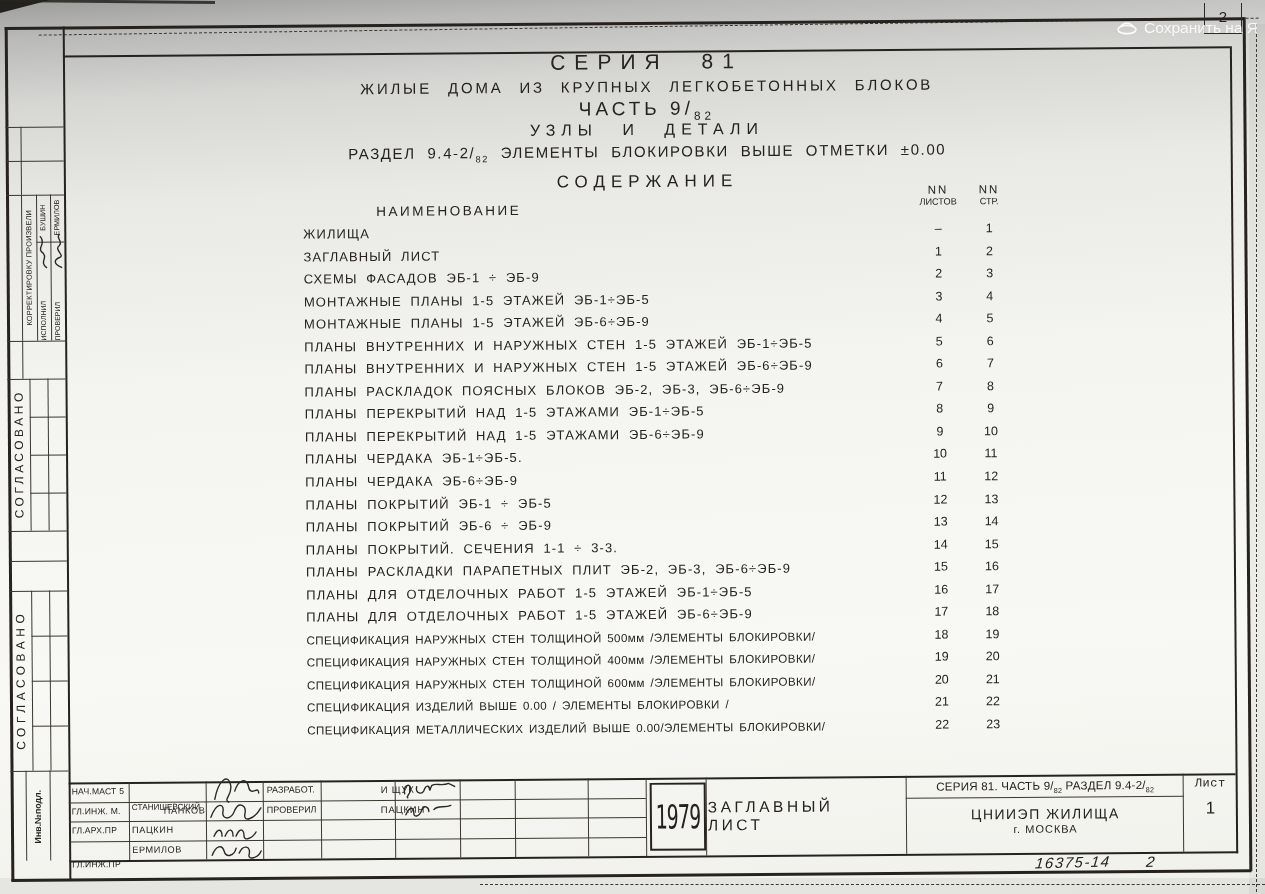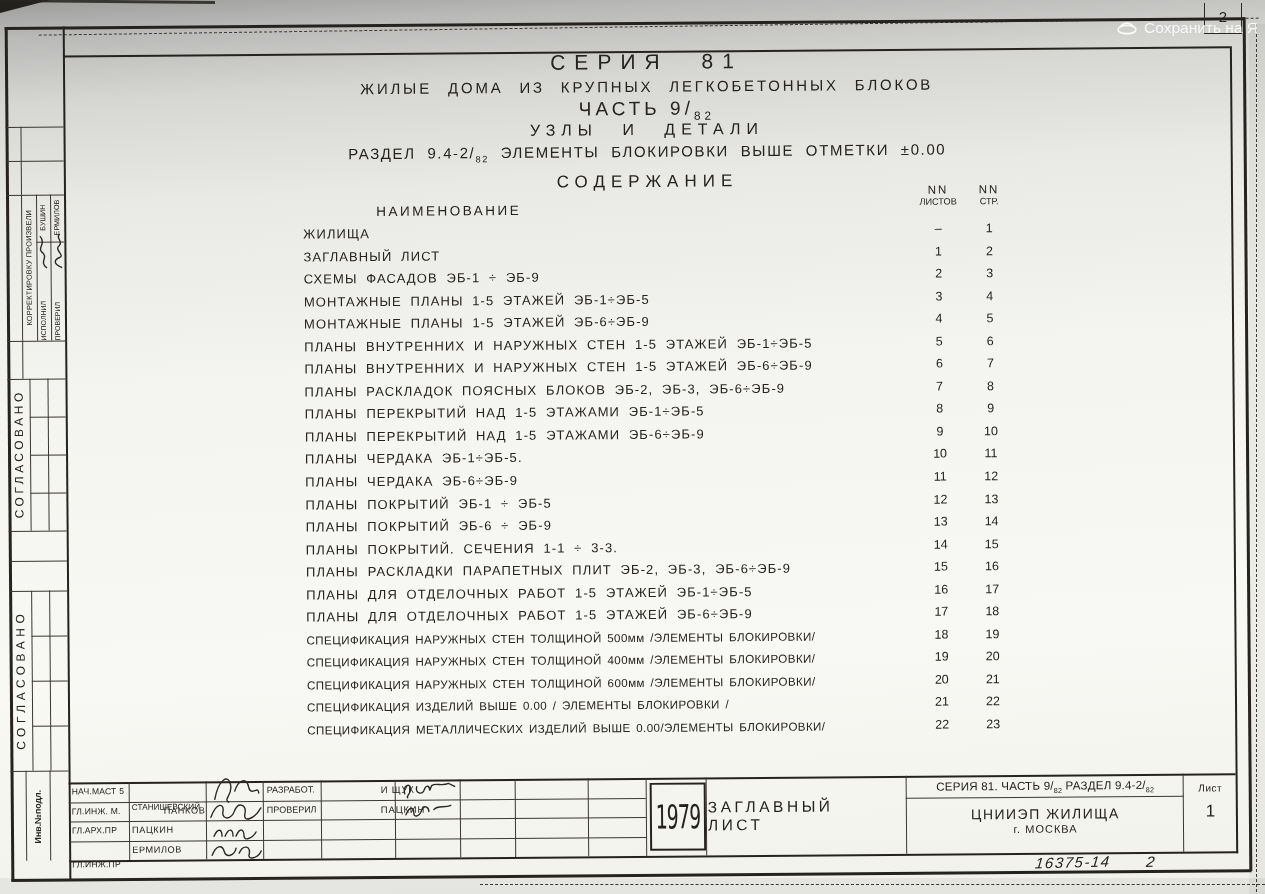--- a/index.html
+++ b/index.html
@@ -334,21 +334,21 @@
     <div style="position:absolute;left:839px;top:0;width:275px;height:22px;text-align:center;line-height:22px;font-size:11.6px;letter-spacing:0.2px;white-space:nowrap;">
       <span>СЕРИЯ 81. ЧАСТЬ 9/</span><span class="frac">82</span><span> РАЗДЕЛ 9.4-2/</span><span class="frac">82</span>
     </div>
 
     <div style="position:absolute;left:839px;top:22px;width:275px;height:56px;text-align:center;">
       <div style="font-size:14px;letter-spacing:1.5px;margin-top:9px;">ЦНИИЭП ЖИЛИЩА</div>
       <div style="font-size:11px;letter-spacing:1px;margin-top:1px;">г. МОСКВА</div>
     </div>
 
     <div style="position:absolute;left:1116px;top:0;width:51px;height:78px;text-align:center;">
-      <div style="font-size:10px;margin-top:9px;letter-spacing:0.5px;">Лист</div>
+      <div style="font-size:12px;margin-top:3px;letter-spacing:0.5px;font-family:Liberation Mono, monospace;">Лист</div>
       <div style="font-size:17px;margin-top:8px;">1</div>
     </div>
   </div>
 
   <div style="position:absolute;left:1032px;top:857px;display:flex;gap:36px;">
     <span class="hw">16375-14</span>
     <span class="hw">2</span>
   </div>
 
 </div>

